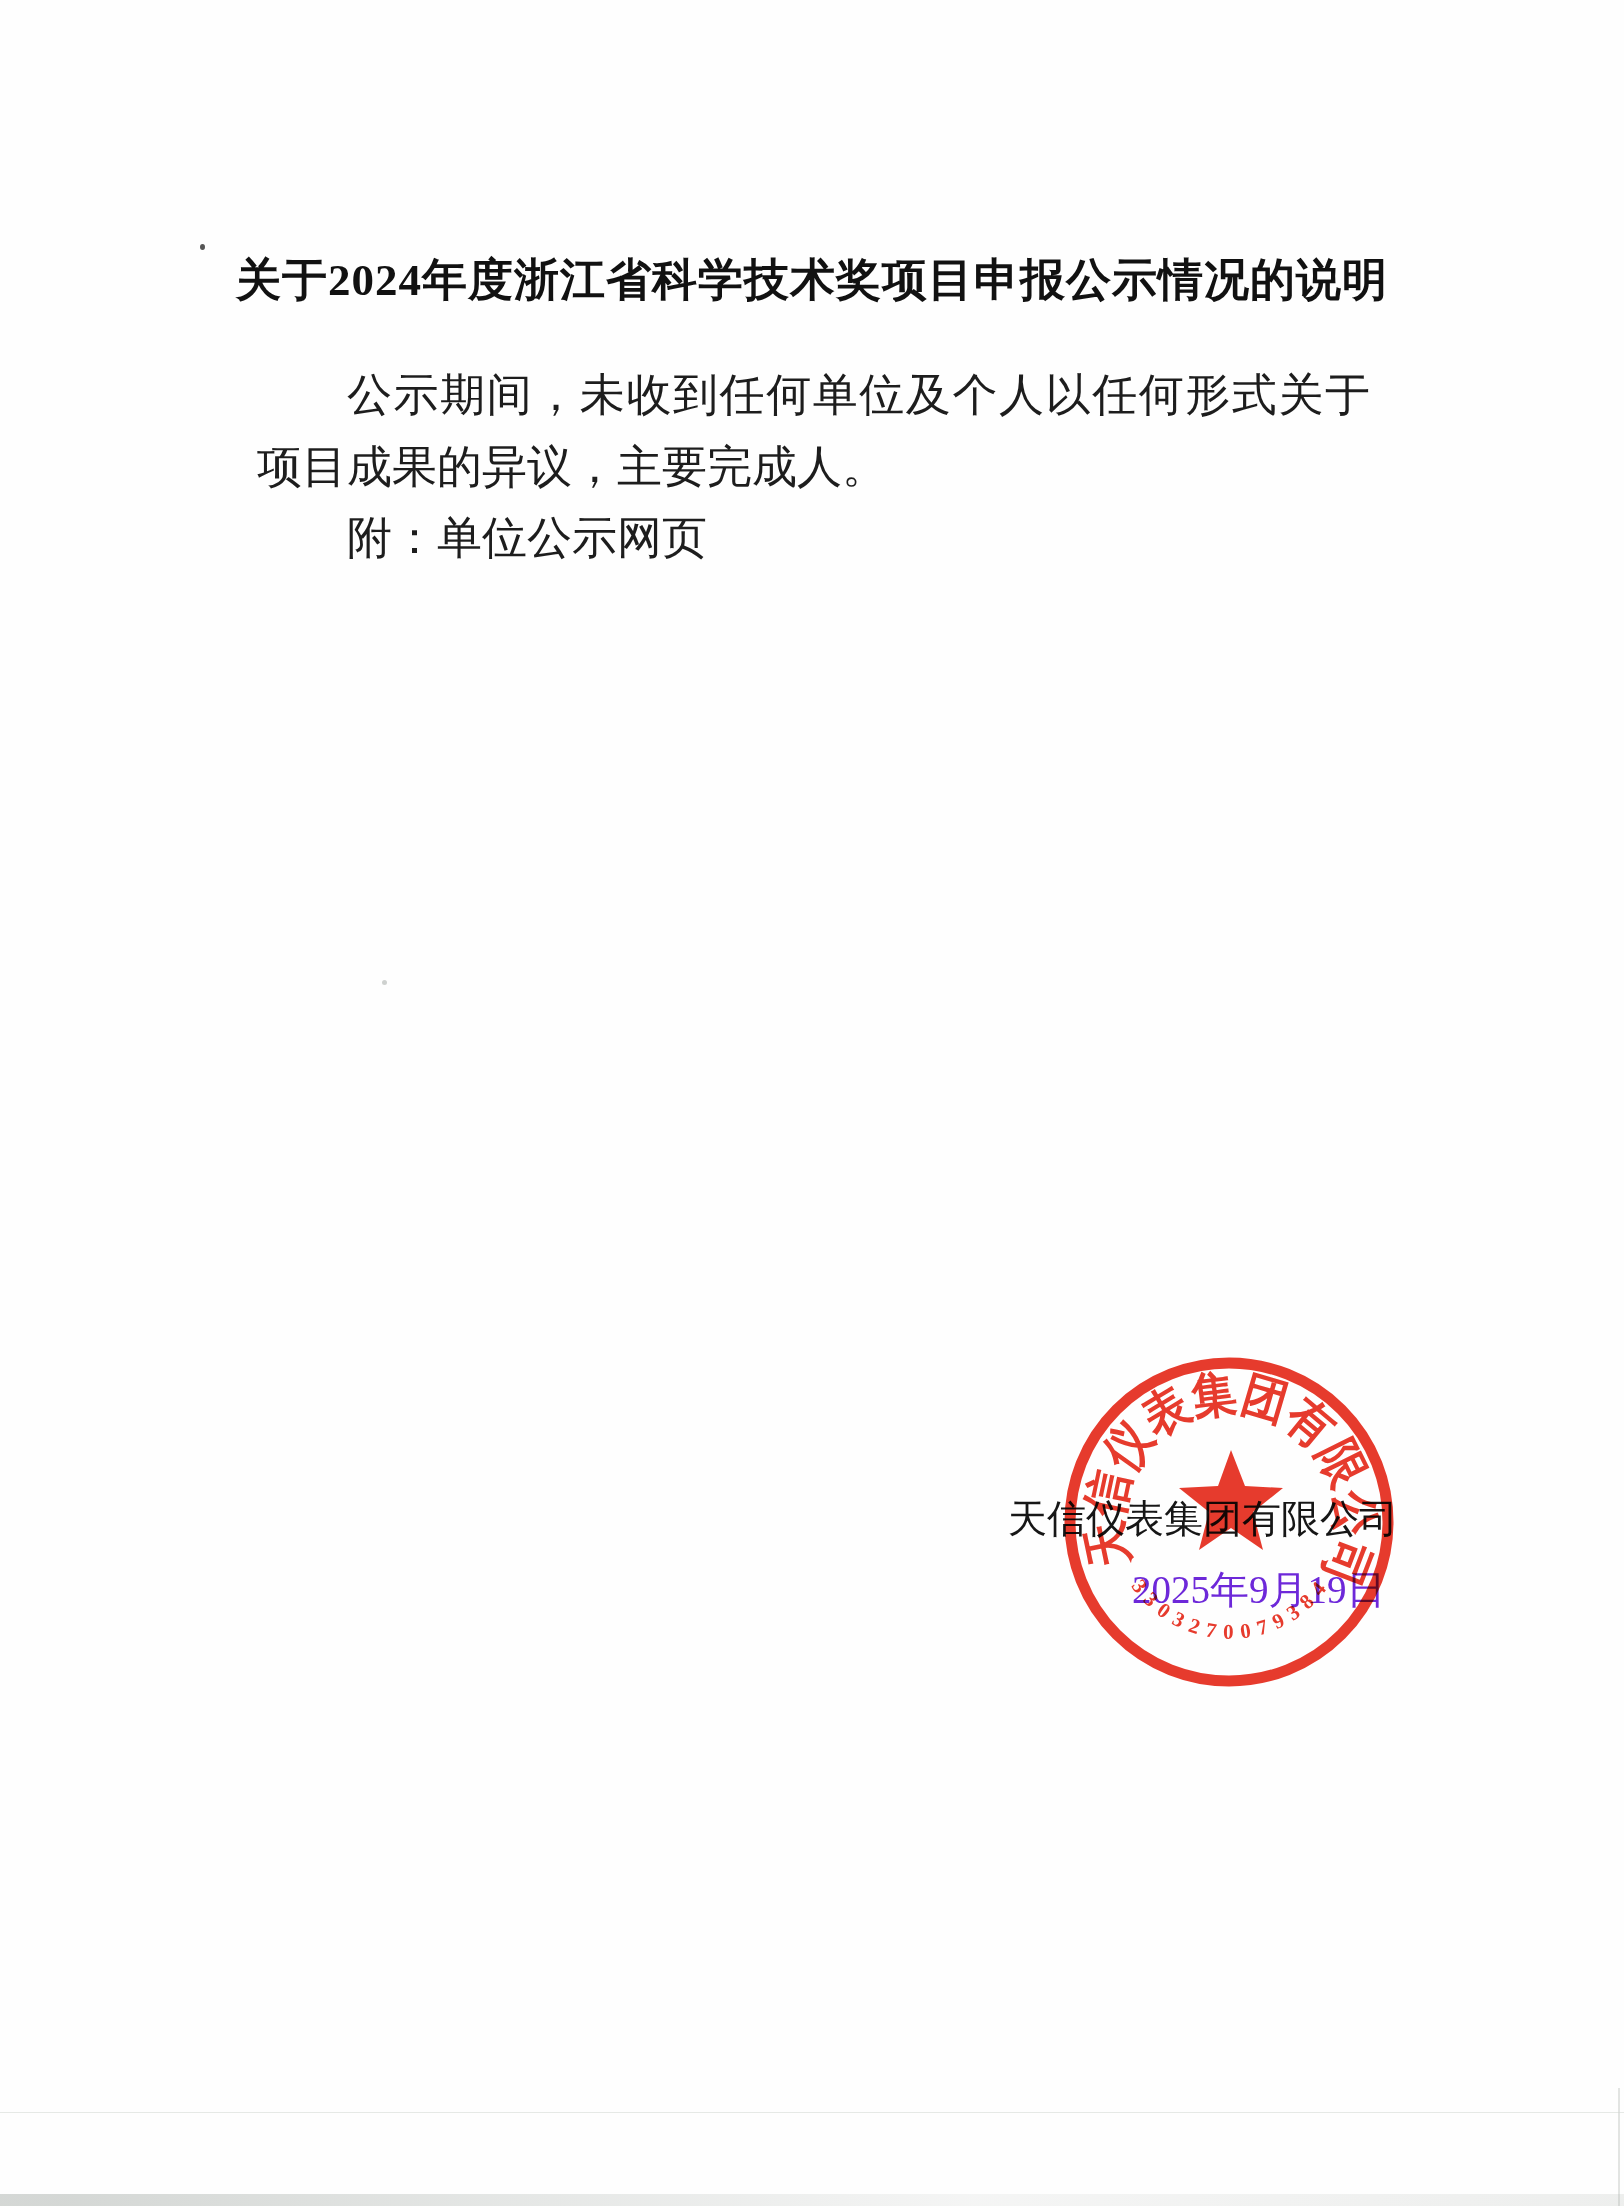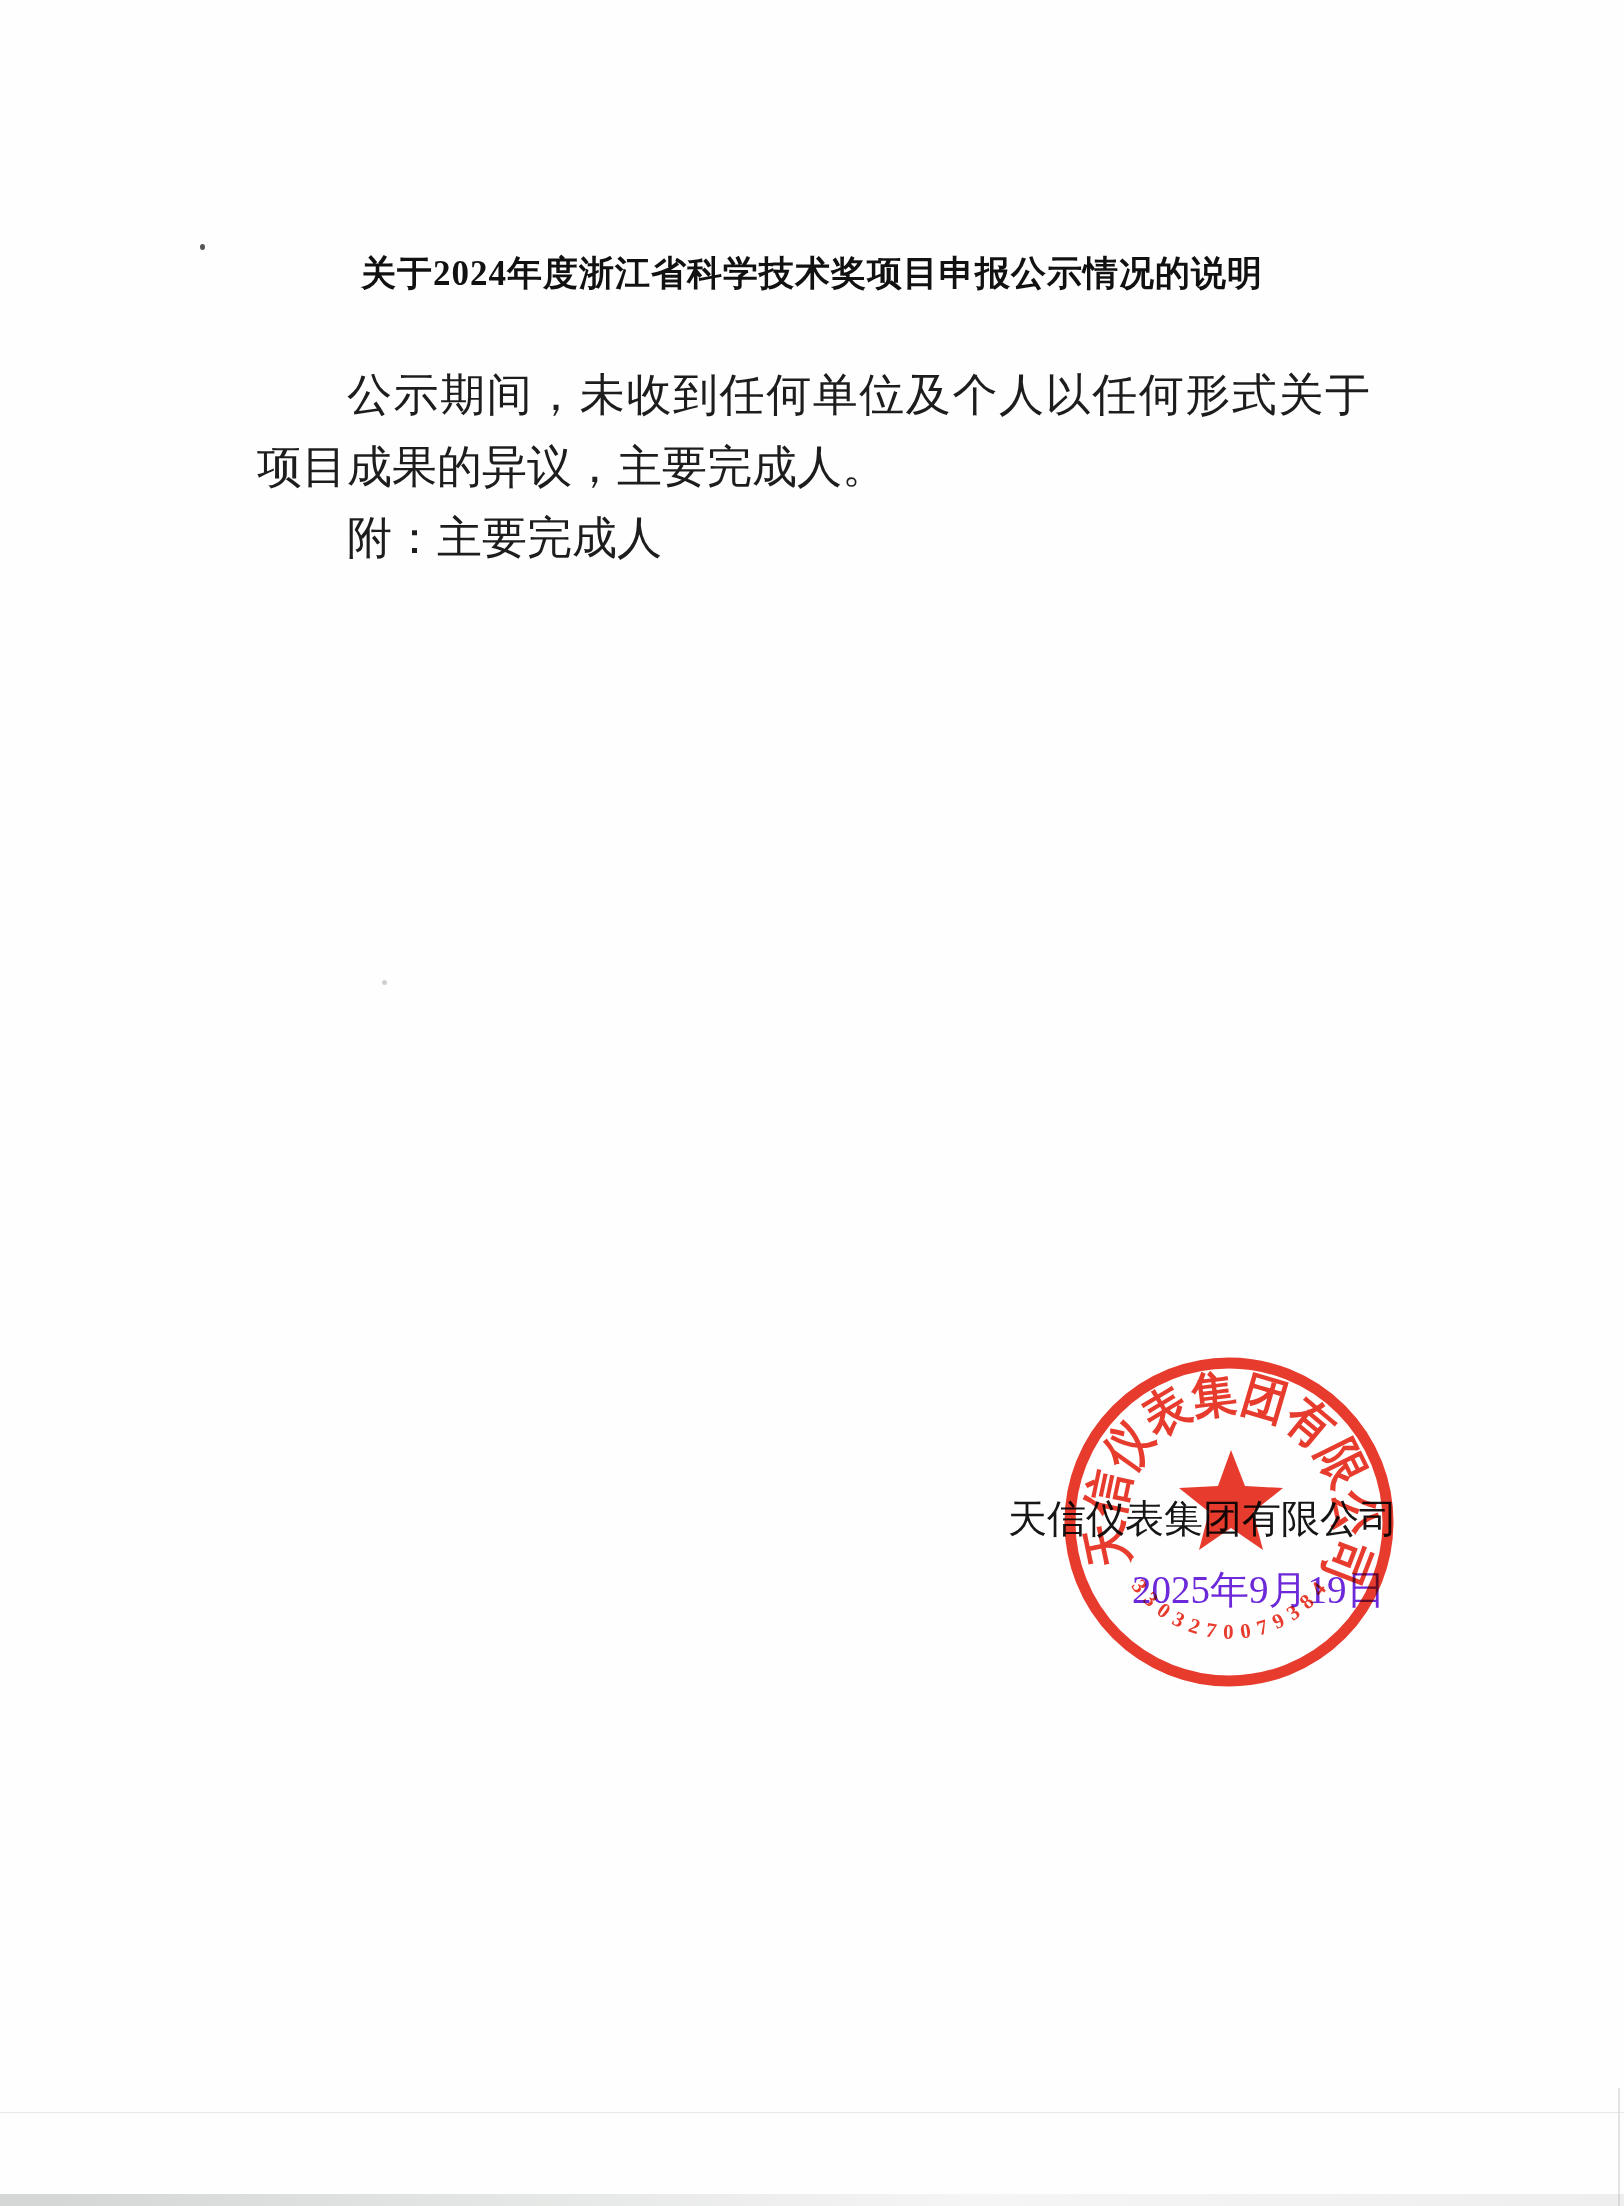--- a/index.html
+++ b/index.html
@@ -12,21 +12,21 @@
     overflow: hidden;
     font-family: "Liberation Serif", "DejaVu Serif", serif;
     color: #1d1d1d;
   }
   .doc-title {
     position: absolute;
     top: 250px;
     left: 0;
     width: 100%;
     text-align: center;
-    font-size: 35px;
+    font-size: 45px;
     font-weight: bold;
     letter-spacing: 1px;
     color: #111;
   }
   .body-text {
     position: absolute;
     left: 257px;
     top: 360px;
     width: 1113px;
     font-size: 45px;
@@ -122,21 +122,21 @@
 
 <div class="page">
 
   <div class="speck"></div>
   <div class="speck-2"></div>
 
   <div class="doc-title">关于2024年度浙江省科学技术奖项目申报公示情况的说明</div>
 
   <div class="body-text">
     <p>公示期间，未收到任何单位及个人以任何形式关于项目成果的异议，主要完成人。</p>
-    <p>附：主要完成人</p>
+    <p>附：单位公示网页</p>
   </div>
 
   <div class="sig-company">天信仪表集团有限公司</div>
 
   <div class="sig-date">2025年9月19日</div>
 
   <svg class="seal-svg" viewBox="1054 1347 350 350" xmlns="http://www.w3.org/2000/svg">
     <defs>
       <path id="seal-top-arc" d="M 1131 1562 A 108 108 0 1 1 1329 1562" fill="none"></path>
       <path id="seal-bottom-arc" d="M 1131 1586 A 119 119 0 0 0 1329 1586" fill="none"></path>

